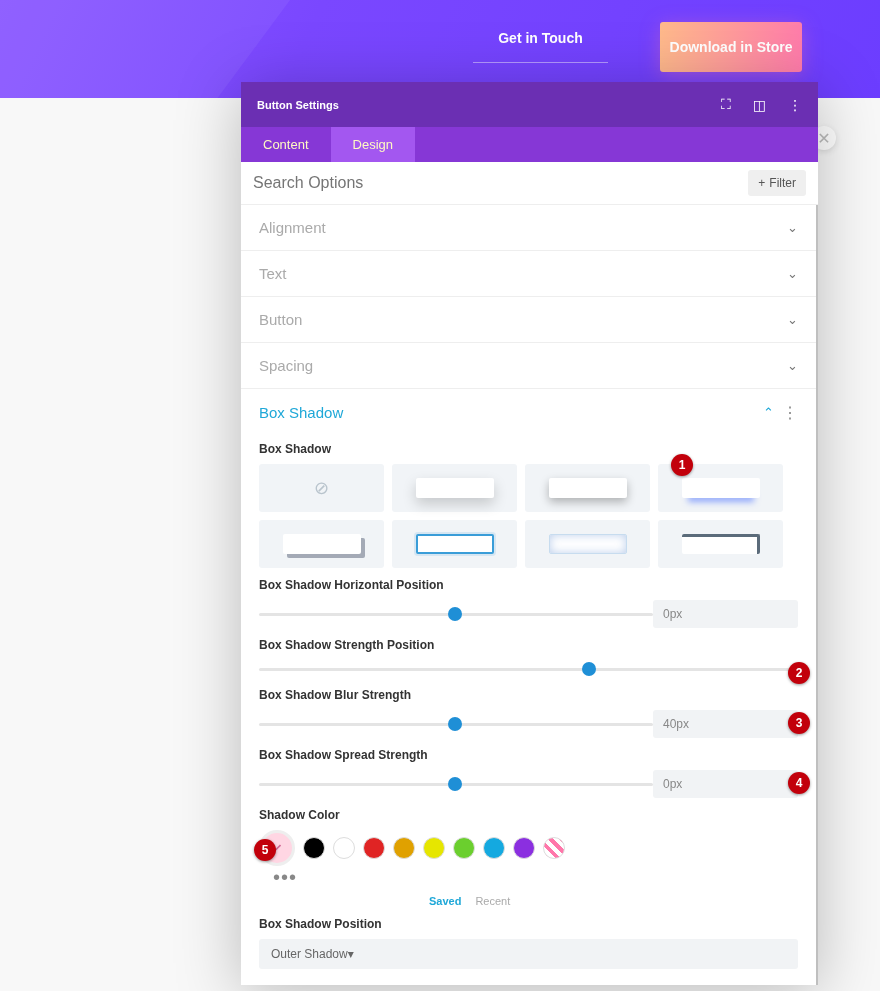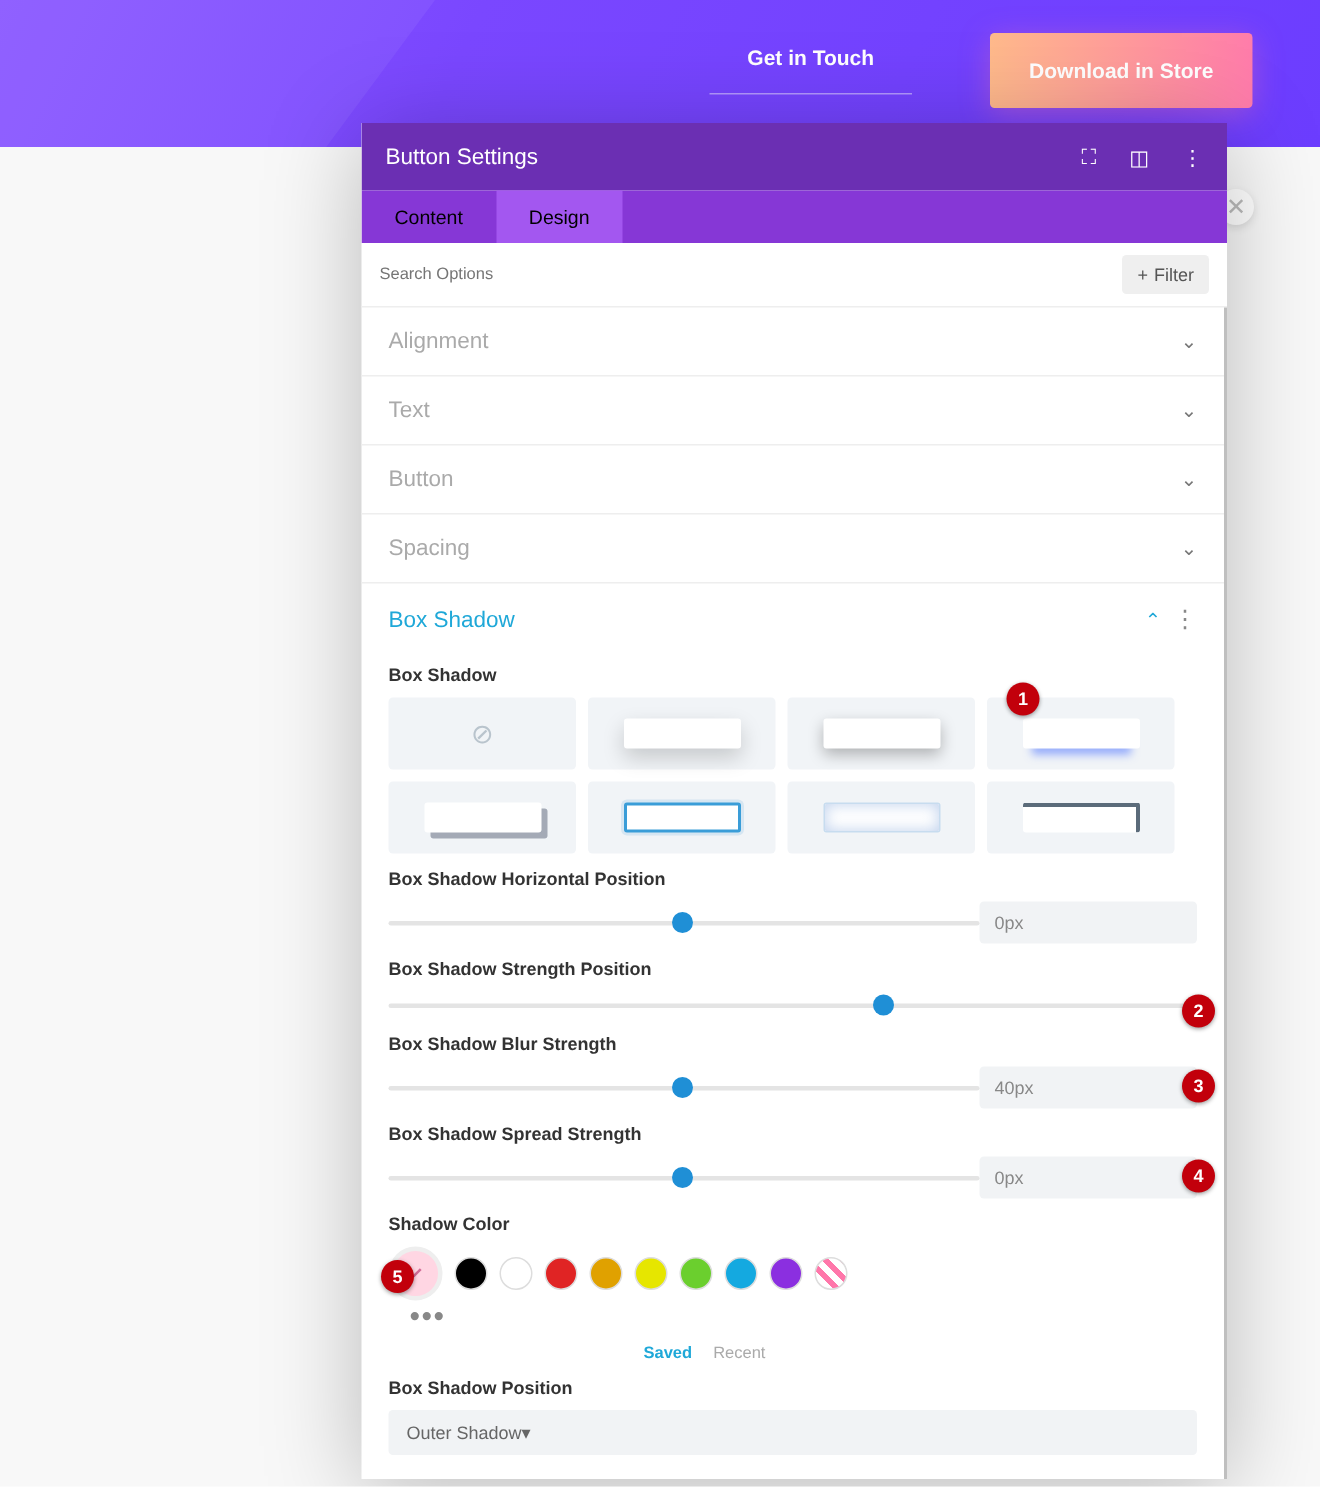--- a/index.html
+++ b/index.html
@@ -33,21 +33,21 @@
   font-size: 14px;
   font-weight: 600;
   padding-bottom: 16px;
   border-bottom: 1px solid rgba(255,255,255,.45);
   width: 135px;
   text-align: center;
 }
 .banner-cta {
   position: absolute;
   top: 22px; left: 660px;
-  width: 175px; height: 50px;
+  width: 142px; height: 50px;
   border-radius: 3px;
   background: linear-gradient(95deg,#ffba8b 0%,#ff7bab 100%);
   color:#fff; font-size:14px; font-weight:700;
   display:flex; align-items:center; justify-content:center;
   box-shadow: 0 4px 20px rgba(255,120,160,.35);
 }
 
 .panel {
   position:absolute;
   top:82px; left:241px;
@@ -68,40 +68,40 @@
   color:#bbb;
   z-index:9;
   box-shadow:0 2px 6px rgba(0,0,0,.12);
 }
 .panel-header {
   background:#6b2fb3;
   color:#fff;
   padding:14px 16px;
   display:flex; align-items:center; justify-content:space-between;
 }
-.panel-header h2 { font-size:15px; font-weight:400; }
+.panel-header h2 { font-size:11px; font-weight:700; }
 .hdr-icons { display:flex; gap:22px; align-items:center; }
 .hdr-icons span { color:#fff; font-size:14px; }
 .tabs {
   background:#8637d6;
   display:flex;
 }
 .tab {
-  color:#000000; font-size:13px; font-weight:500;
+  color:#fef9c3; font-size:13px; font-weight:500;
   padding:10px 22px;
 }
 .tab.active { background:#a357f0; }
 .search-row {
   display:flex; align-items:center;
   padding:8px 12px;
   border-bottom:1px solid #eee;
   font-size:12px; color:#9a9a9a;
 }
 .search-row input {
-  border:none; outline:none; font-size:11px; flex:1;
+  border:none; outline:none; font-size:16px; flex:1;
   color:#000000; background:transparent;
 }
 .filter-btn {
   background:#efefef;
   padding:6px 10px;
   font-size:12px; color:#555;
   border-radius:3px;
   display:flex; align-items:center; gap:4px;
 }
 .body-scroll {

